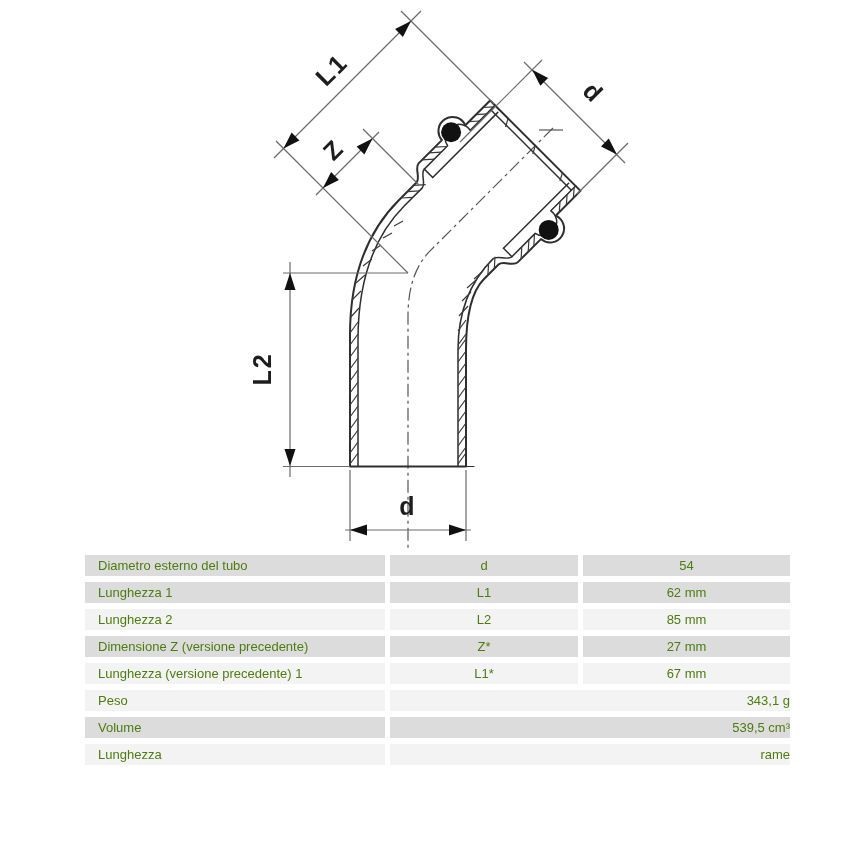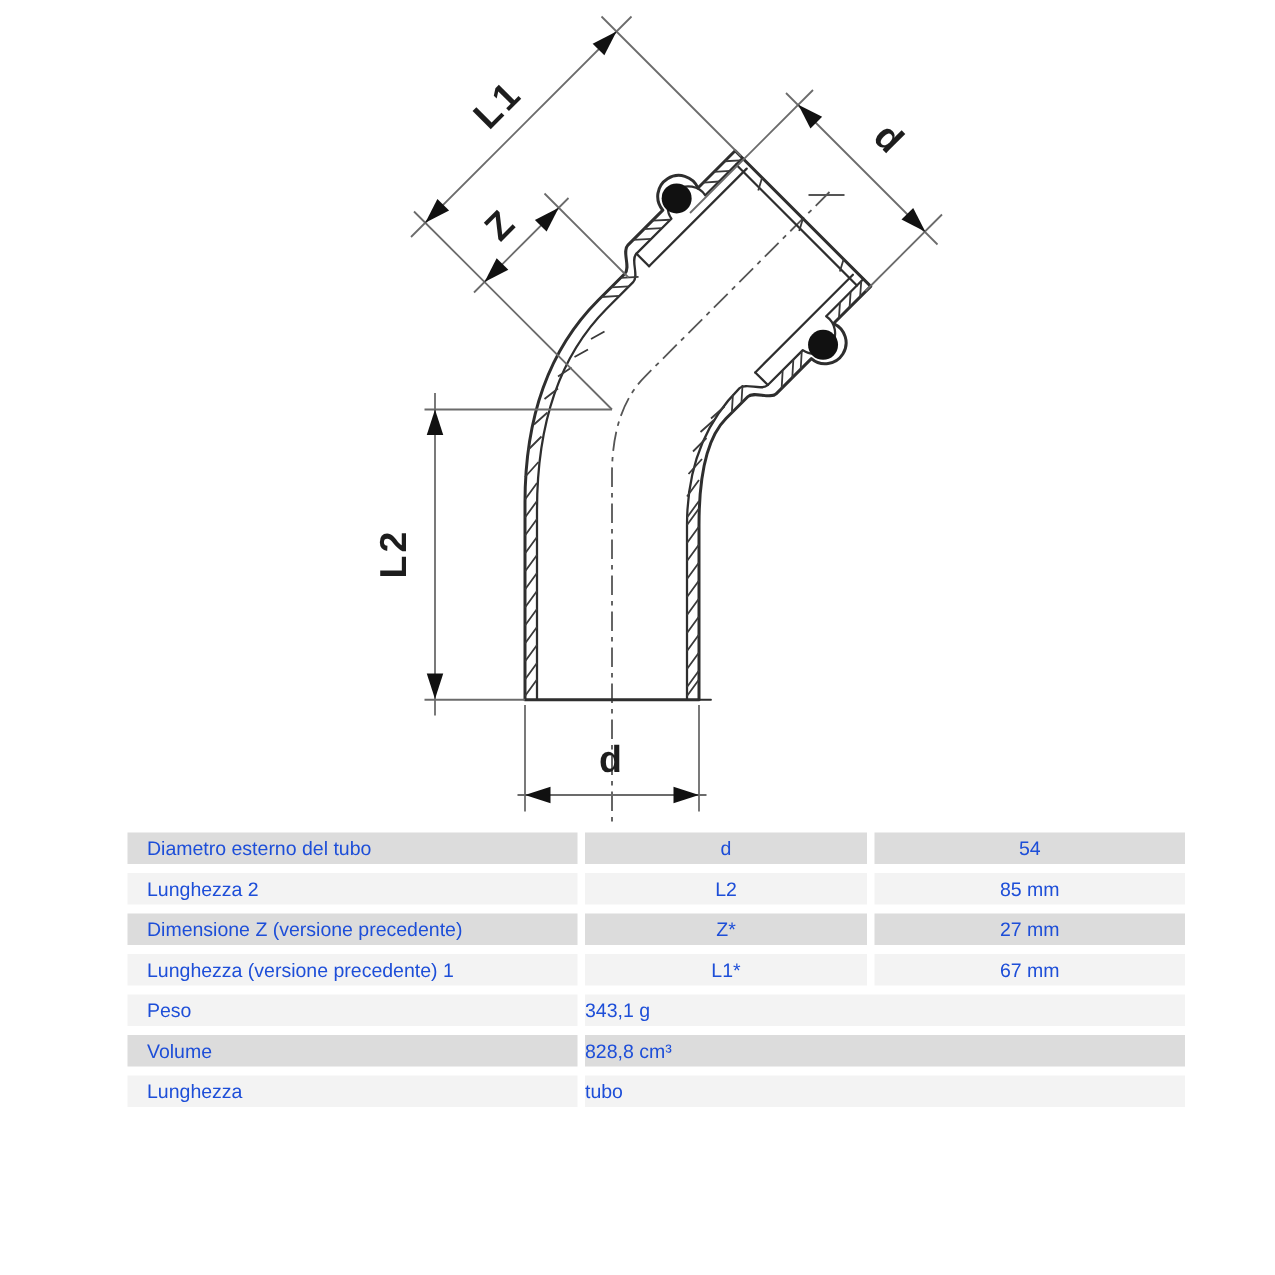--- a/index.html
+++ b/index.html
@@ -9,29 +9,29 @@
     font-family:"Liberation Sans", sans-serif; overflow:hidden;
   }
   .drawing-svg { position:absolute; left:0; top:0; }
 
   .spec-table {
     position:absolute; left:80px; top:549px;
     border-collapse:separate; border-spacing:5px 6px;
     font-family:"Liberation Sans", sans-serif;
   }
   .spec-table td {
-    height:21px; font-size:13px; color:#1d4ed8; vertical-align:middle;
+    height:21px; font-size:13px; color:#4d7c0f; vertical-align:middle;
     padding:0;
   }
   .spec-table tr.dark td { background:#dcdcdc; }
   .spec-table tr.light td { background:#f3f3f3; }
   .spec-table td.c1 { width:300px; text-align:left; padding-left:13px; }
   .spec-table td.c2 { width:188px; text-align:center; }
   .spec-table td.c3 { width:207px; text-align:center; }
-  .spec-table td.merged { text-align:left; }
+  .spec-table td.merged { text-align:right; }
 
   .dim-label {
     font-family:"Liberation Sans", sans-serif;
     font-weight:bold; font-size:25px; fill:#1d1d1d; letter-spacing:2px;
   }
 </style>
 </head>
 <body>
 
 <div class="page">
@@ -140,20 +140,25 @@
     <text class="dim-label" x="408" y="508" text-anchor="middle" dominant-baseline="middle">d</text>
   </svg>
 
   <table class="spec-table">
     <tbody>
       <tr class="dark">
         <td class="c1">Diametro esterno del tubo</td>
         <td class="c2">d</td>
         <td class="c3">54</td>
       </tr>
+      <tr class="dark">
+        <td class="c1">Lunghezza 1</td>
+        <td class="c2">L1</td>
+        <td class="c3">62 mm</td>
+      </tr>
       <tr class="light">
         <td class="c1">Lunghezza 2</td>
         <td class="c2">L2</td>
         <td class="c3">85 mm</td>
       </tr>
       <tr class="dark">
         <td class="c1">Dimensione Z (versione precedente)</td>
         <td class="c2">Z*</td>
         <td class="c3">27 mm</td>
       </tr>
@@ -161,21 +166,21 @@
         <td class="c1">Lunghezza (versione precedente) 1</td>
         <td class="c2">L1*</td>
         <td class="c3">67 mm</td>
       </tr>
       <tr class="light">
         <td class="c1">Peso</td>
         <td class="merged" colspan="2">343,1 g</td>
       </tr>
       <tr class="dark">
         <td class="c1">Volume</td>
-        <td class="merged" colspan="2">828,8 cm³</td>
+        <td class="merged" colspan="2">539,5 cm³</td>
       </tr>
       <tr class="light">
         <td class="c1">Lunghezza</td>
-        <td class="merged" colspan="2">tubo</td>
+        <td class="merged" colspan="2">rame</td>
       </tr>
     </tbody>
   </table>
 </div>
 
 </body></html>

